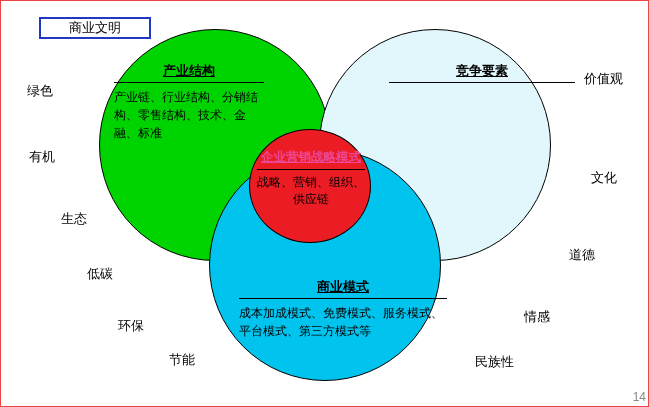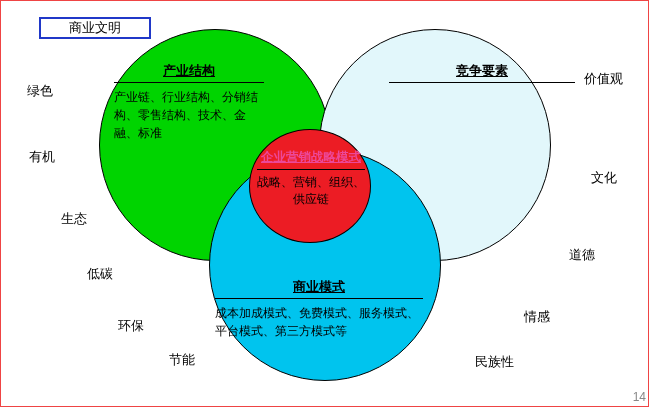--- a/index.html
+++ b/index.html
@@ -105,21 +105,21 @@
   }
   #sec-industry .sec-head { text-align: center; }
 
   #sec-competition {
     left: 388px;
     top: 61px;
     width: 186px;
   }
 
   #sec-business {
-    left: 214px;
+    left: 238px;
     top: 277px;
     width: 208px;
   }
   #sec-business .sec-body { text-align: left; }
 
   
   #sec-core {
     left: 252px;
     top: 148px;
     width: 116px;

